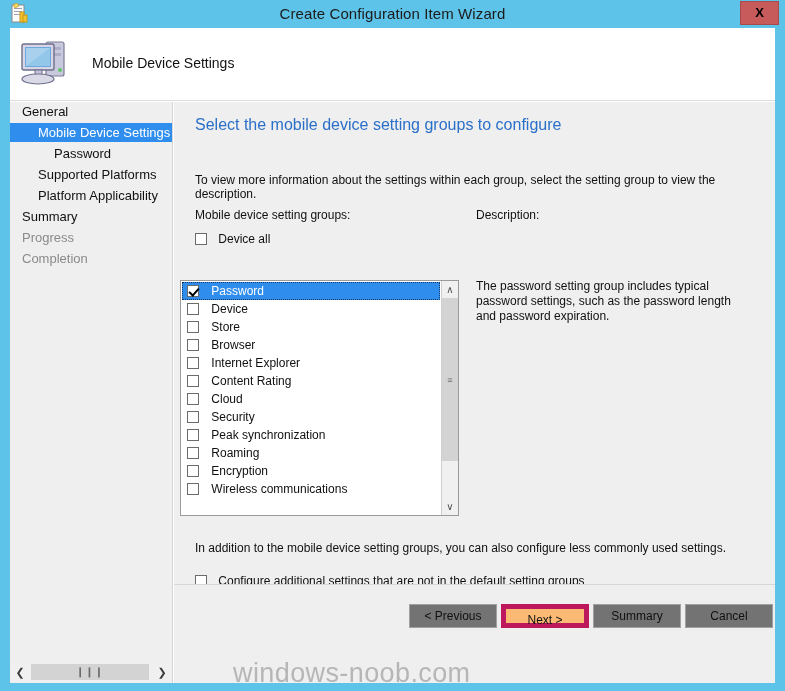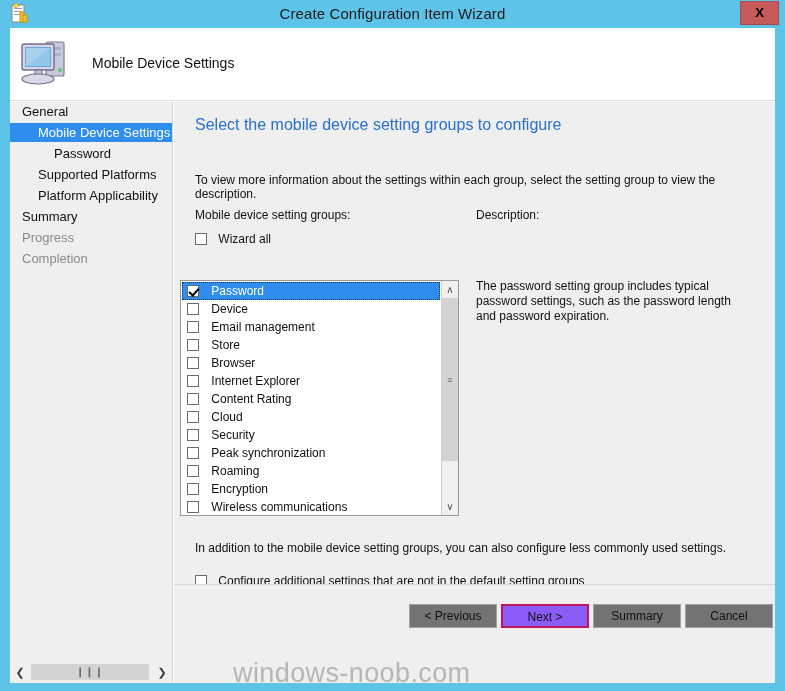--- a/index.html
+++ b/index.html
@@ -338,22 +338,22 @@
     box-sizing: border-box;
     font-family: "Liberation Sans", sans-serif;
     font-size: 12px;
     color: #101010;
     text-align: center;
     line-height: 22px;
     cursor: pointer;
     padding: 0;
   }
   .wiz-btn.default {
-    border: 2px solid #be185d;
-    background: #8b5cf6;
+    border: 5px solid #be185d;
+    background: #fdba74;
   }
   #btn-previous { left: 235px; width: 88px; }
   #btn-next     { left: 327px; width: 88px; }
   #btn-summary  { left: 419px; width: 88px; }
   #btn-cancel   { left: 511px; width: 88px; }
 
   
   #watermark {
     position: absolute;
     left: 233px; bottom: 2px;
@@ -425,36 +425,32 @@
     </div>
 
     <div id="content">
       <div id="page-heading">Select the mobile device setting groups to configure</div>
       <div id="label-groups">Mobile device setting groups:</div>
       <div id="intro-text">To view more information about the settings within each group, select the setting group to view the description.</div>
       <div id="label-description">Description:</div>
 
       <div id="select-all-row">
         <span class="cbx"></span>
-        <span class="cbx-label">Wizard all</span>
+        <span class="cbx-label">Device all</span>
       </div>
 
       <div id="listbox">
         <div id="list-items">
           <div class="list-row sel">
             <span class="cbx checked"></span>
             <span class="row-label">Password</span>
           </div>
           <div class="list-row">
             <span class="cbx"></span>
             <span class="row-label">Device</span>
-          </div>
-          <div class="list-row">
-            <span class="cbx"></span>
-            <span class="row-label">Email management</span>
           </div>
           <div class="list-row">
             <span class="cbx"></span>
             <span class="row-label">Store</span>
           </div>
           <div class="list-row">
             <span class="cbx"></span>
             <span class="row-label">Browser</span>
           </div>
           <div class="list-row">

